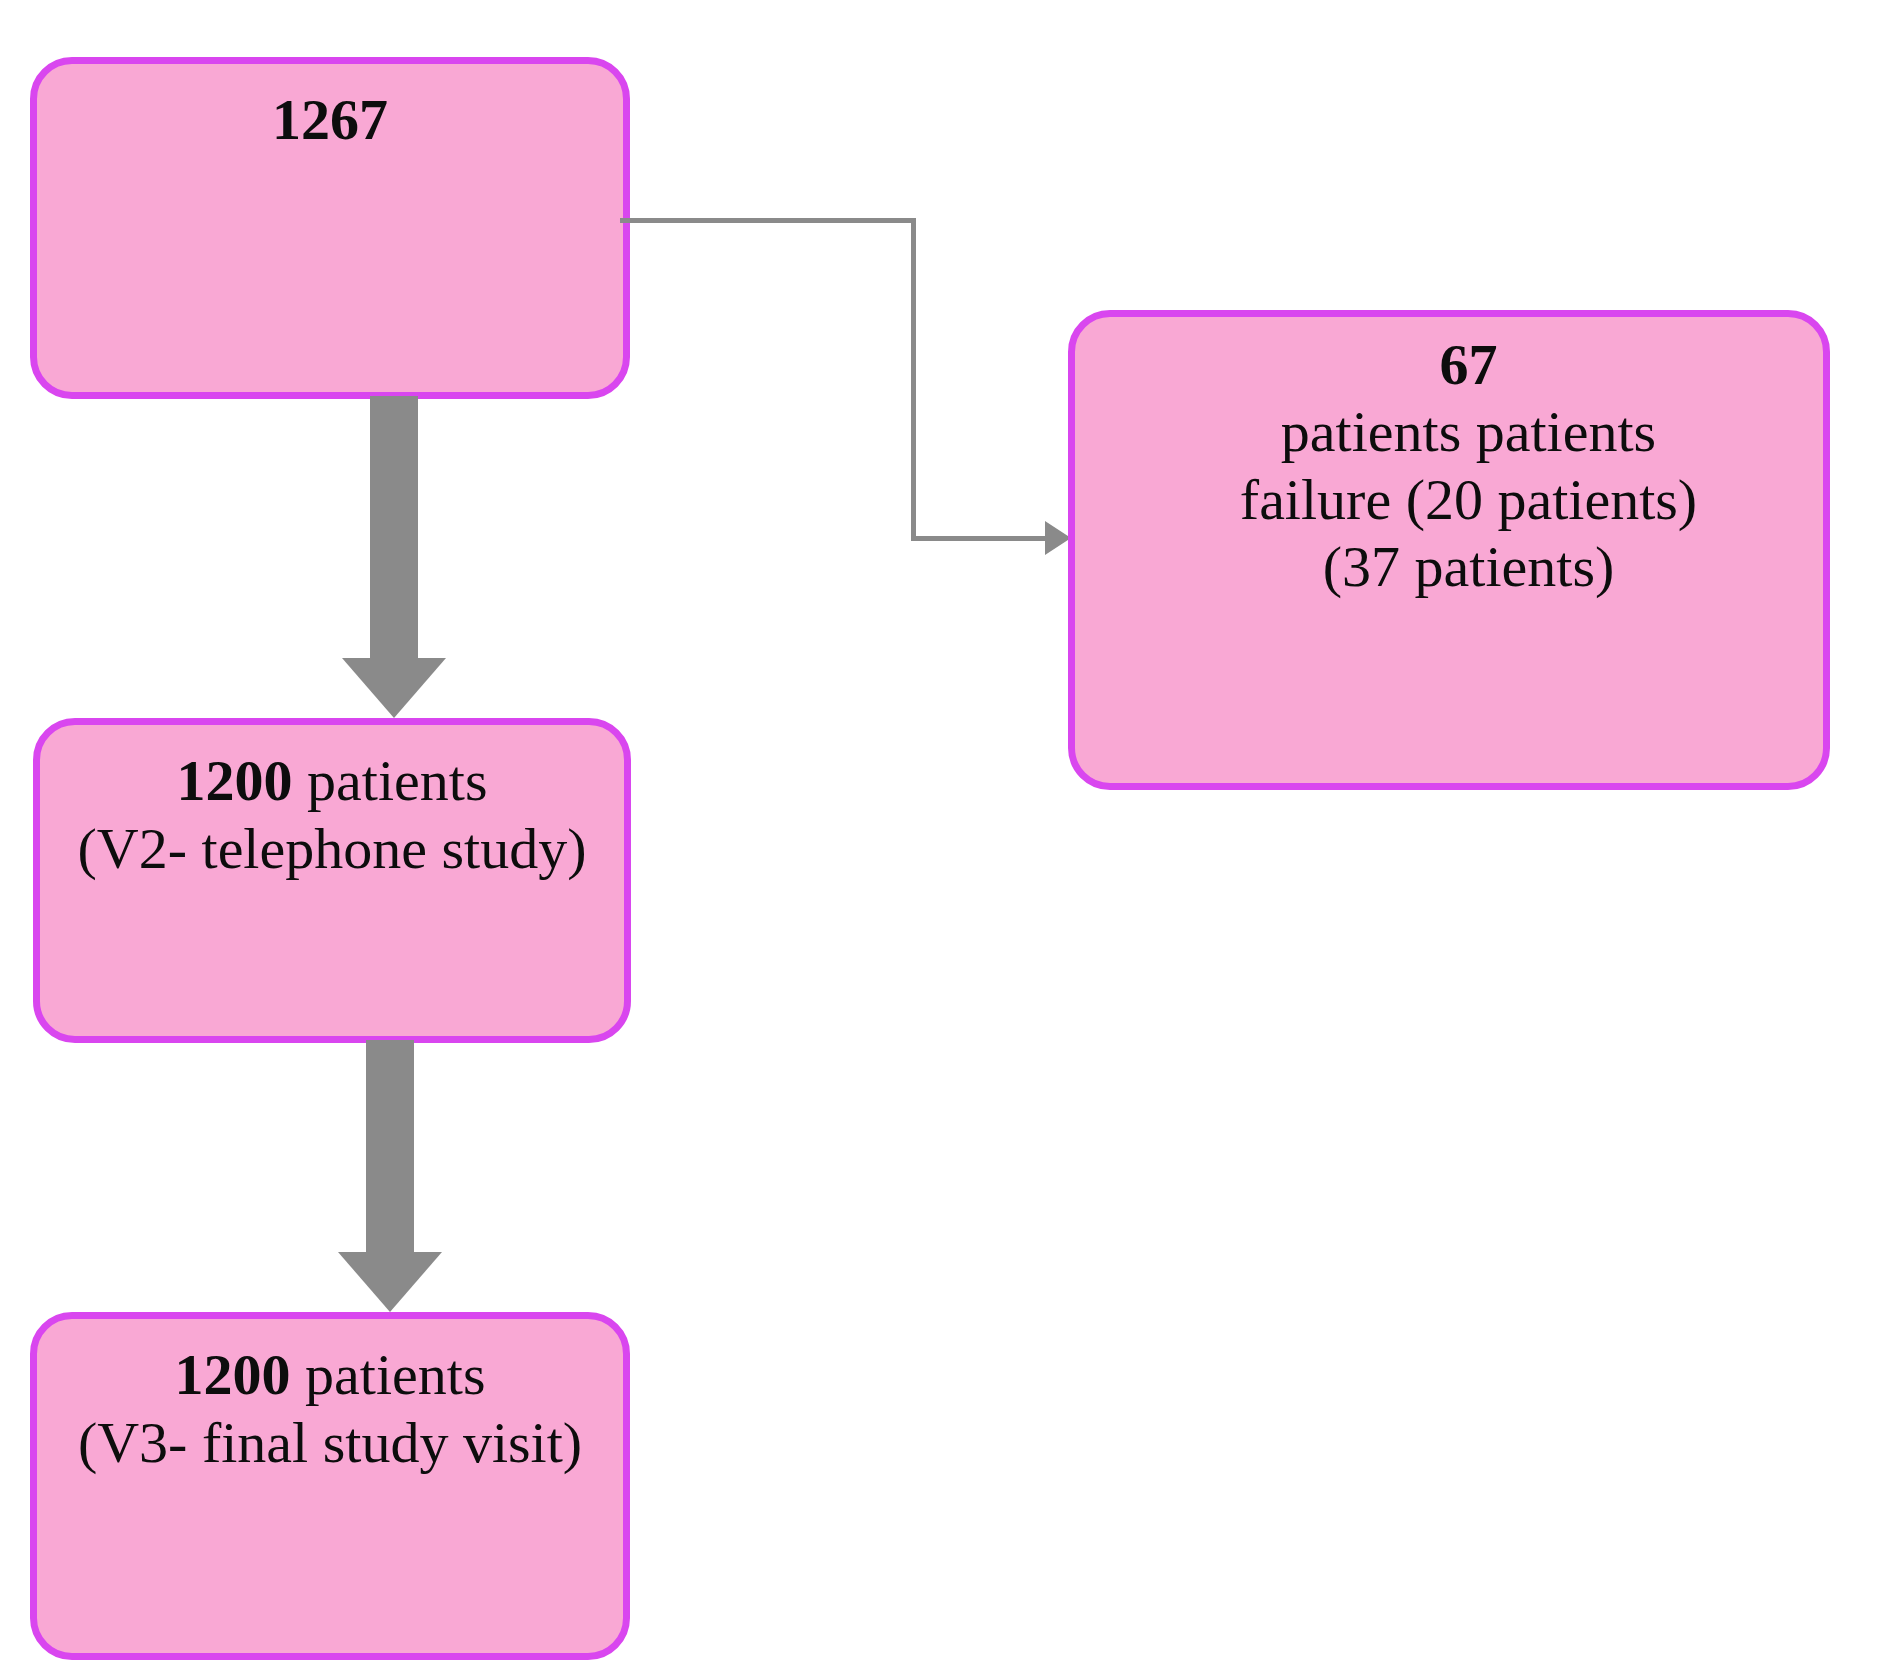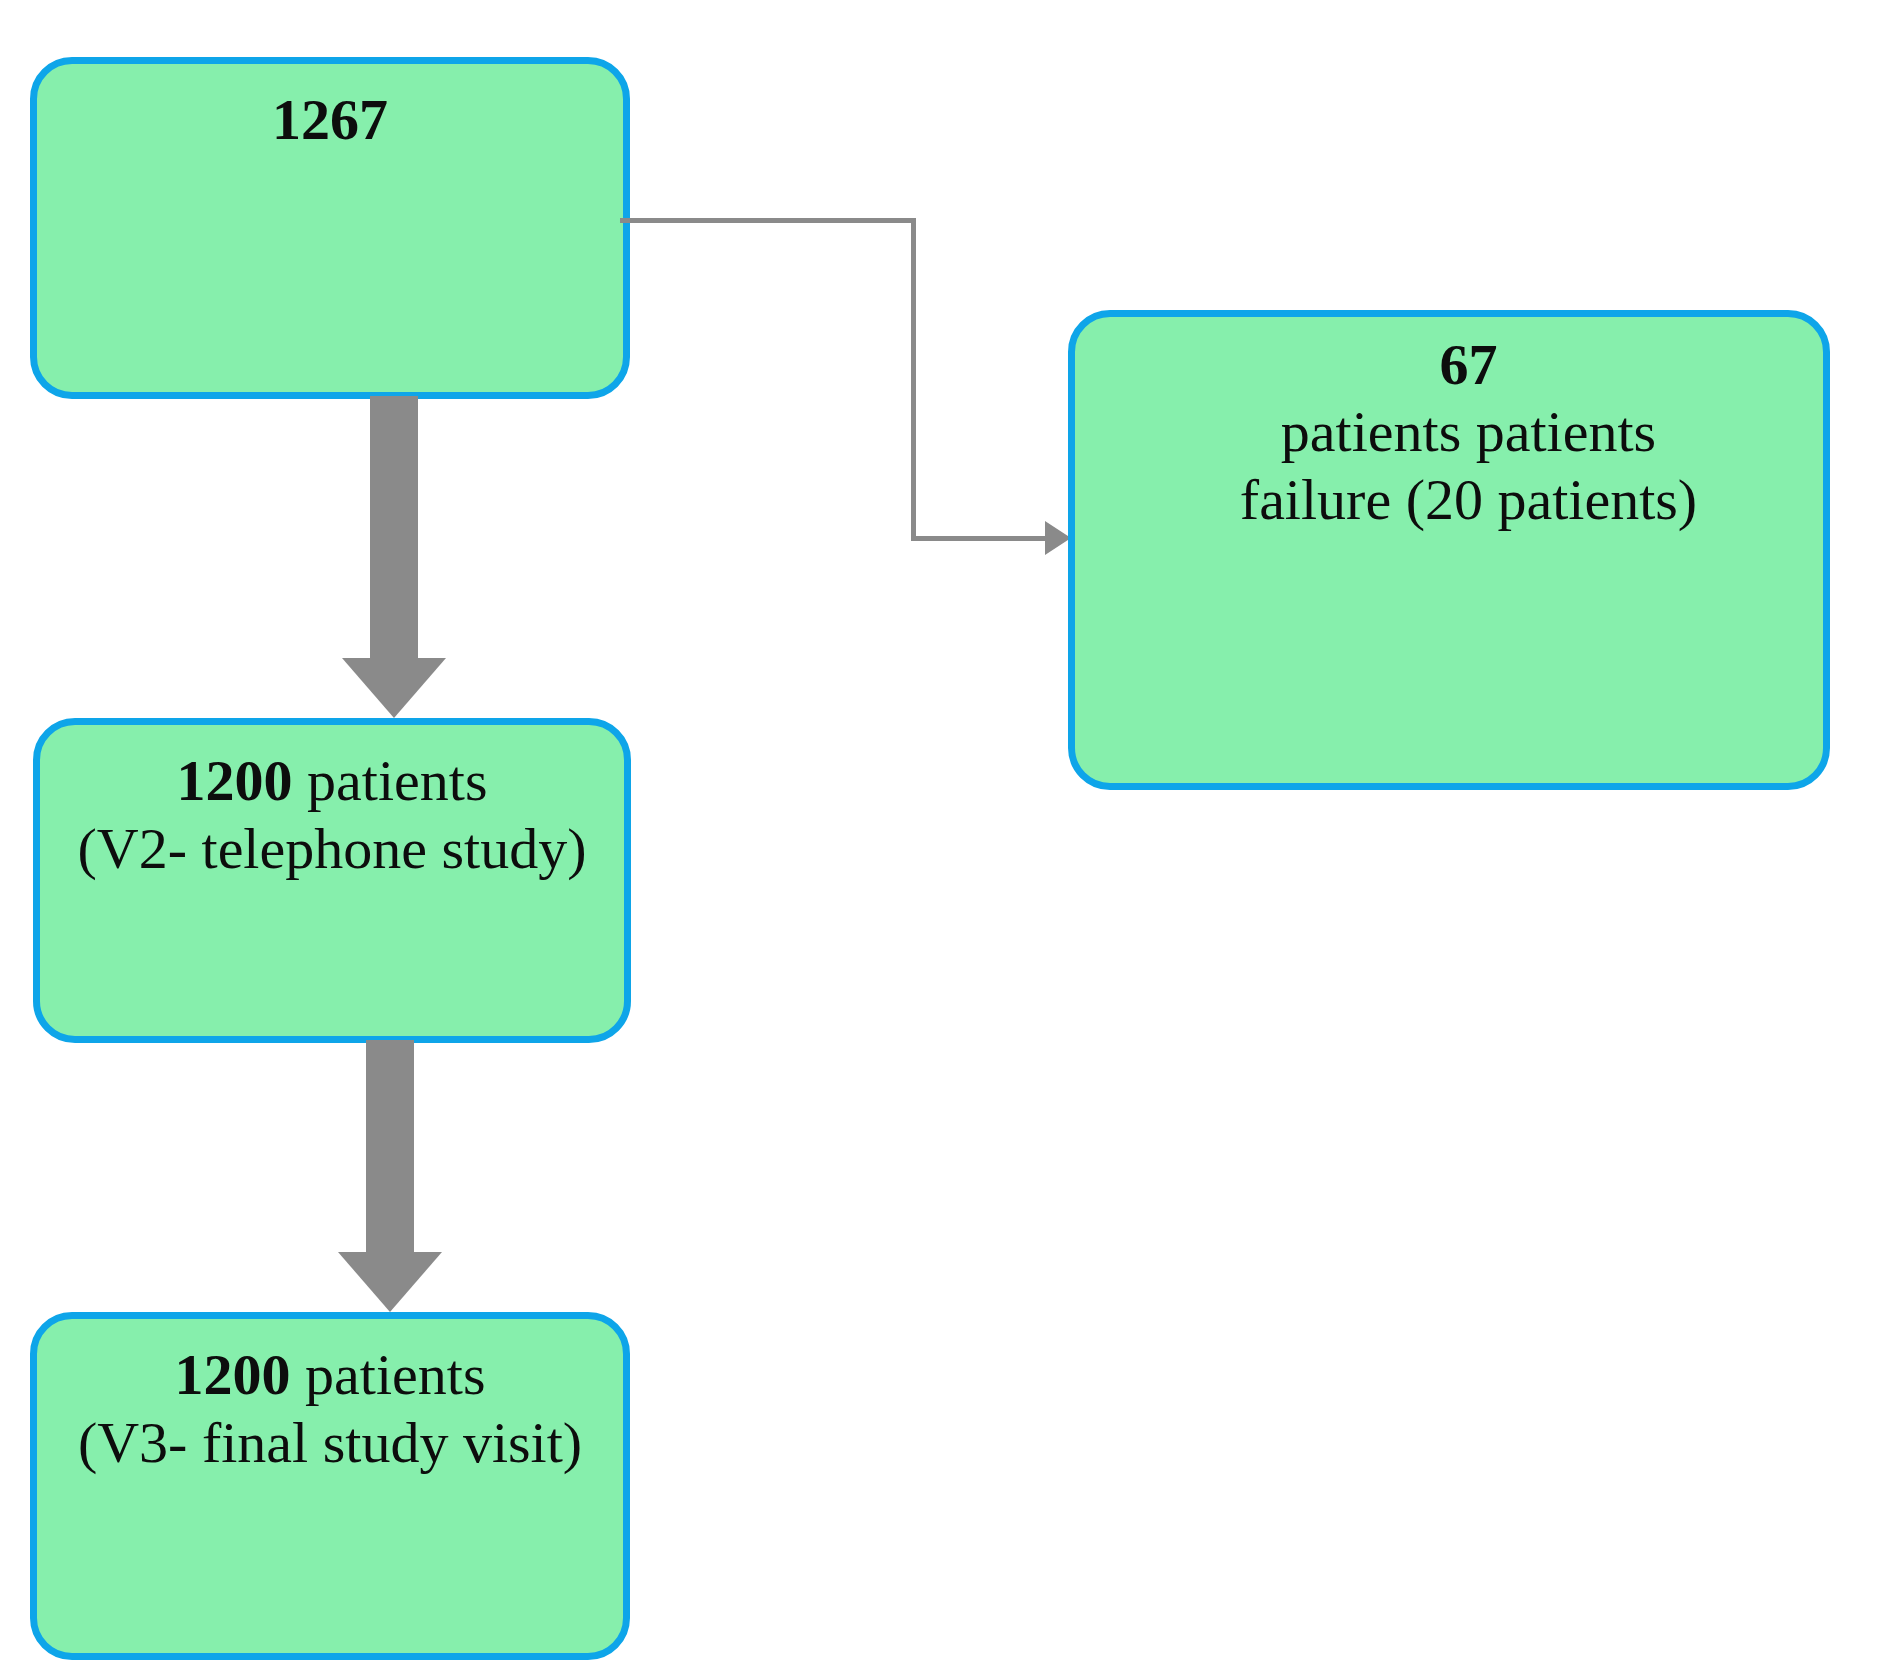--- a/index.html
+++ b/index.html
@@ -13,22 +13,22 @@
   #canvas {
     position: relative;
     width: 1898px;
     height: 1679px;
     background: #ffffff;
     overflow: hidden;
   }
   .node {
     position: absolute;
     box-sizing: border-box;
-    background: #86efac;
-    border: 7px solid #0ea5e9;
+    background: #f9a8d4;
+    border: 7px solid #d946ef;
     border-radius: 42px;
     display: flex;
     flex-direction: column;
     align-items: center;
   }
   .node .lines {
     width: 100%;
     text-align: center;
     color: #0d0d0d;
     line-height: 1.18;
@@ -128,20 +128,21 @@
     <div class="seg v1"></div>
     <div class="seg h2"></div>
     <div class="arrowhead"></div>
   </div>
 
   <div class="node" id="box-excluded">
     <div class="lines">
       <span class="line b">67</span>
       <span class="line">patients patients</span>
       <span class="line">failure (20 patients)</span>
+      <span class="line">(37 patients)</span>
     </div>
   </div>
 
   <div class="block-arrow" id="arrow-1">
     <div class="shaft"></div>
     <div class="head"></div>
   </div>
 
   <div class="node" id="box-v2">
     <div class="lines">

